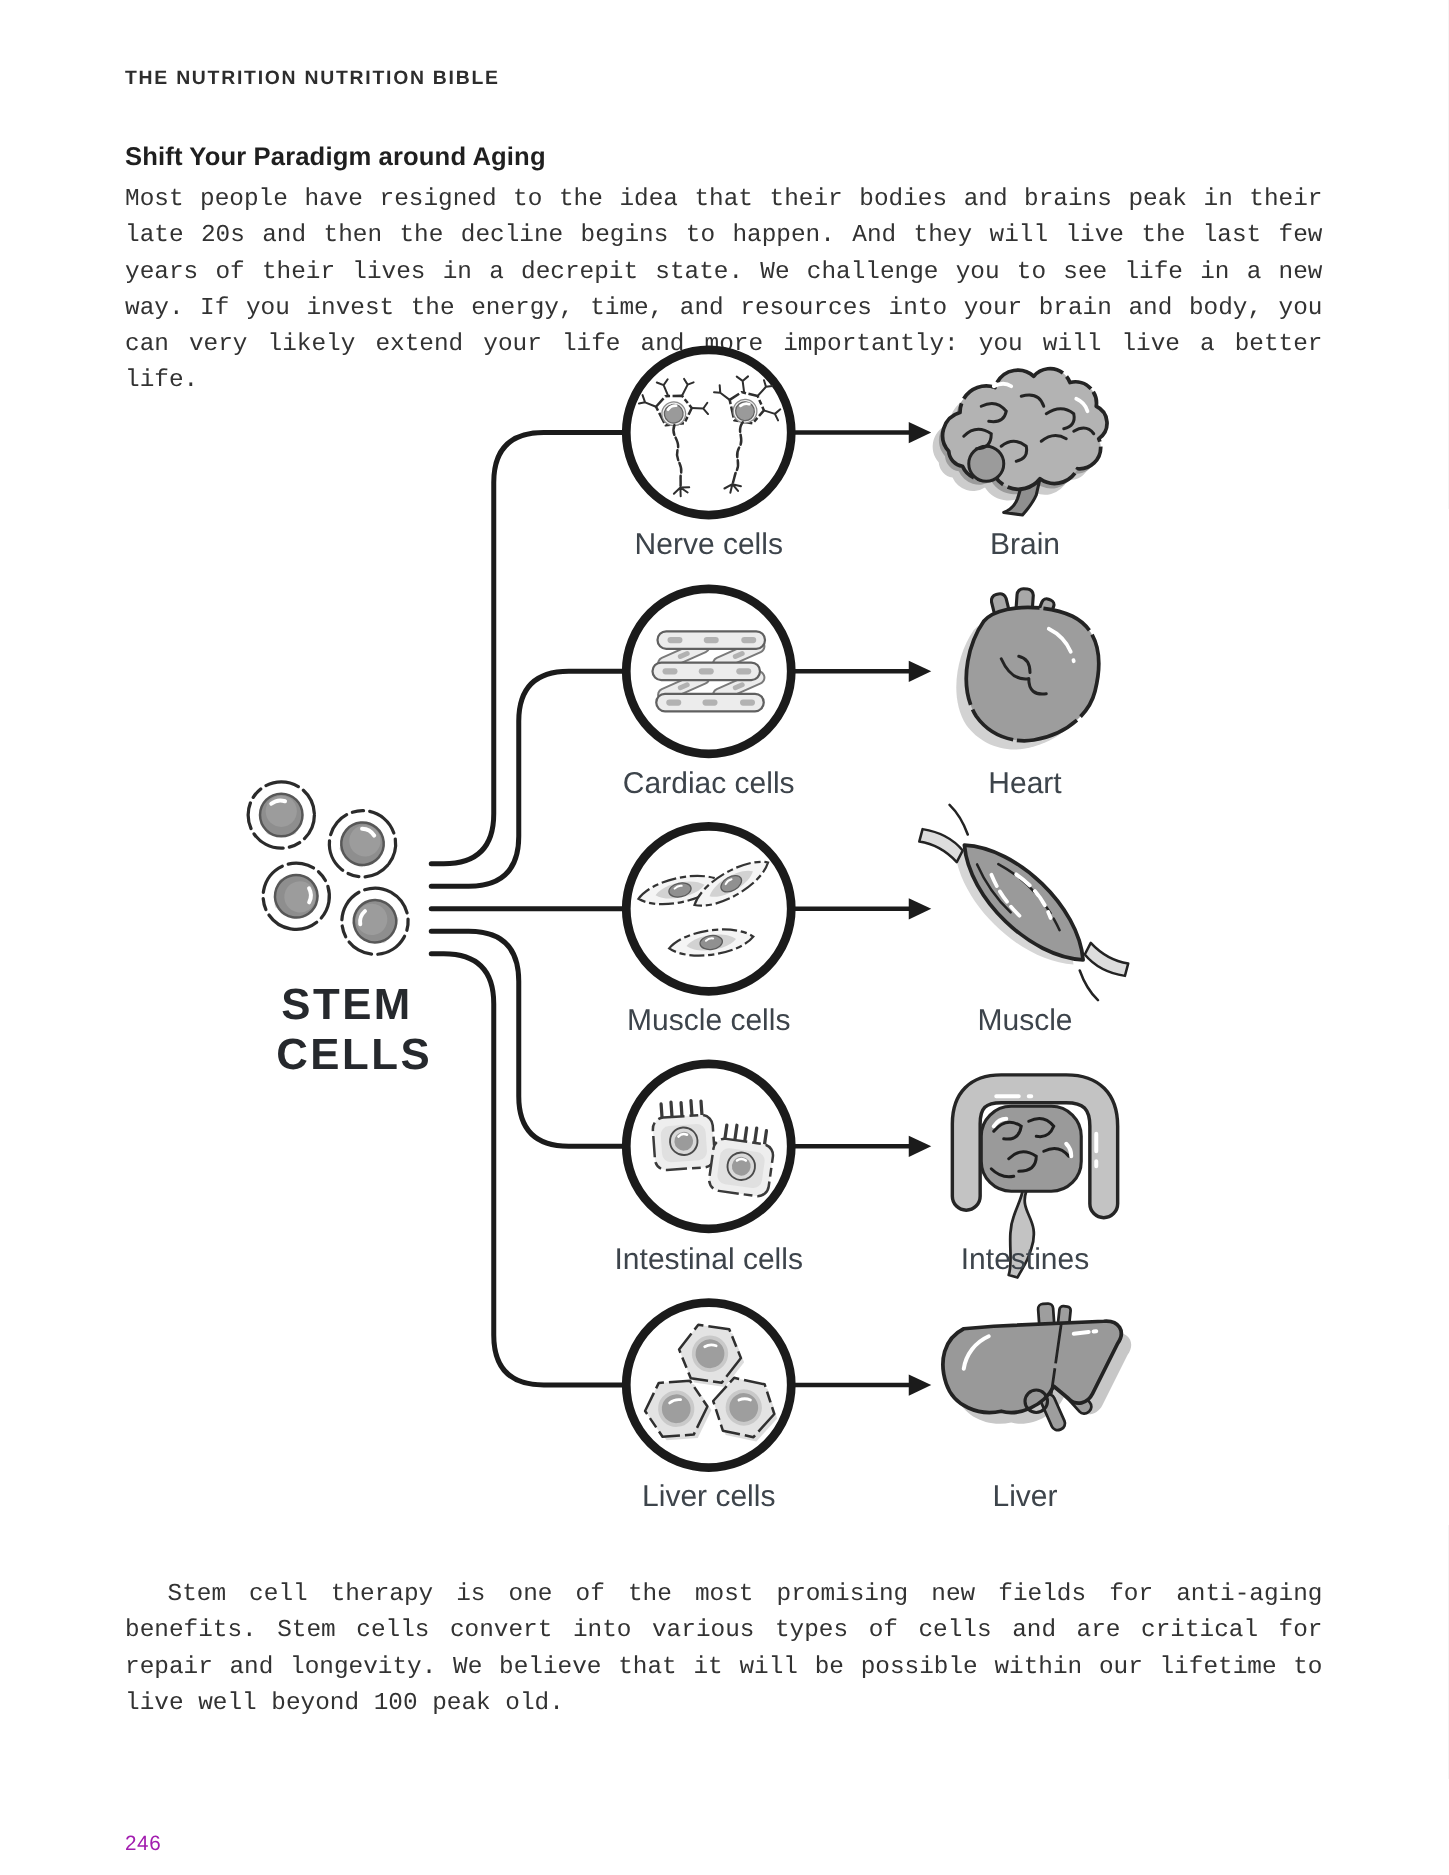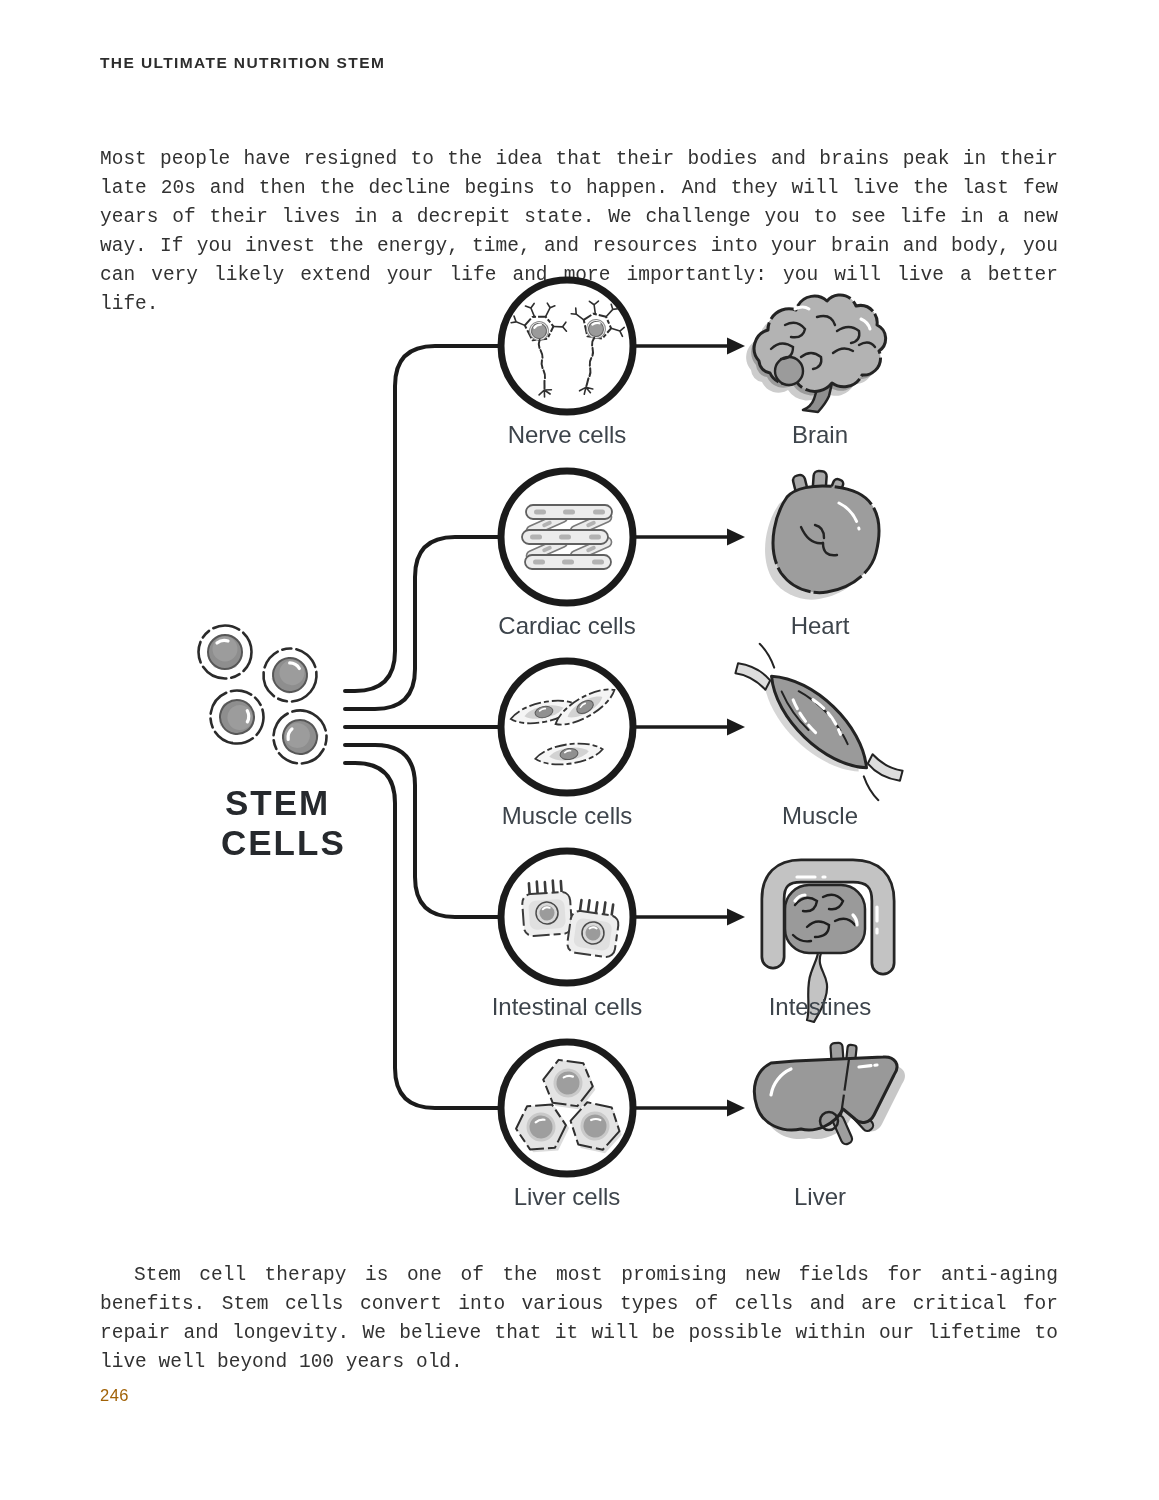--- a/index.html
+++ b/index.html
@@ -17,38 +17,39 @@
     font-size:20.5px;font-weight:700;color:#1f1f1f;letter-spacing:.1px;
   }
   .body-par{
     position:absolute;left:100px;width:958px;
     font-family:Liberation Mono, monospace;font-size:19.5px;line-height:29px;
     color:#323232;text-align:justify;
   }
   .intro{top:145px;}
   .closing{top:1261px;text-indent:34px;}
   .page-number{
-    position:absolute;left:100px;top:1386px;
-    font-size:16.5px;color:#a16207;letter-spacing:.5px;
+    position:absolute;left:100px;top:1466px;
+    font-size:16.5px;color:#a21caf;letter-spacing:.5px;
   }
   .diagram-svg{position:absolute;left:95px;top:265px;}
   .dg-label{
     font-family:"Liberation Sans",sans-serif;font-size:24px;fill:#3d444b;
   }
   .stem-label{
     font-family:"Liberation Sans",sans-serif;font-size:35px;font-weight:800;
     fill:#26292d;letter-spacing:2px;
   }
 </style>
 </head>
 <body>
 
 <div class="page">
 
-  <div class="running-header">THE ULTIMATE NUTRITION STEM</div>
+  <div class="running-header">THE NUTRITION NUTRITION BIBLE</div>
+  <div class="section-title">Shift Your Paradigm around Aging</div>
   <div class="body-par intro">Most people have resigned to the idea that their bodies and brains peak in their late 20s and then the decline begins to happen. And they will live the last few years of their lives in a decrepit state. We challenge you to see life in a new way. If you invest the energy, time, and resources into your brain and body, you can very likely extend your life and more importantly: you will live a better life.</div>
 
   <svg class="diagram-svg" width="870" height="960" viewBox="0 0 870 960" xmlns="http://www.w3.org/2000/svg">
 
     <defs>
 
       <g id="stemcell">
         <circle r="26.5" fill="none" stroke="#2b2b2b" stroke-width="2.6" stroke-dasharray="21 5 9 5 27 5" stroke-linecap="round"></circle>
         <ellipse cy="14" rx="12" ry="3" fill="#bdbdbd" opacity=".6"></ellipse>
         <circle r="17" fill="#8e8e8e" stroke="#575757" stroke-width="2"></circle>
@@ -281,16 +282,16 @@
       <text class="dg-label" x="472" y="750">Intestinal cells</text>
       <text class="dg-label" x="472" y="940">Liver cells</text>
       <text class="dg-label" x="725" y="178">Brain</text>
       <text class="dg-label" x="725" y="369">Heart</text>
       <text class="dg-label" x="725" y="559">Muscle</text>
       <text class="dg-label" x="725" y="750">Intestines</text>
       <text class="dg-label" x="725" y="940">Liver</text>
     </g>
   </svg>
 
-  <div class="body-par closing">Stem cell therapy is one of the most promising new fields for anti-aging benefits. Stem cells convert into various types of cells and are critical for repair and longevity. We believe that it will be possible within our lifetime to live well beyond 100 years old.</div>
+  <div class="body-par closing">Stem cell therapy is one of the most promising new fields for anti-aging benefits. Stem cells convert into various types of cells and are critical for repair and longevity. We believe that it will be possible within our lifetime to live well beyond 100 peak old.</div>
   <div class="page-number">246</div>
 
 </div>
 
 </body></html>

